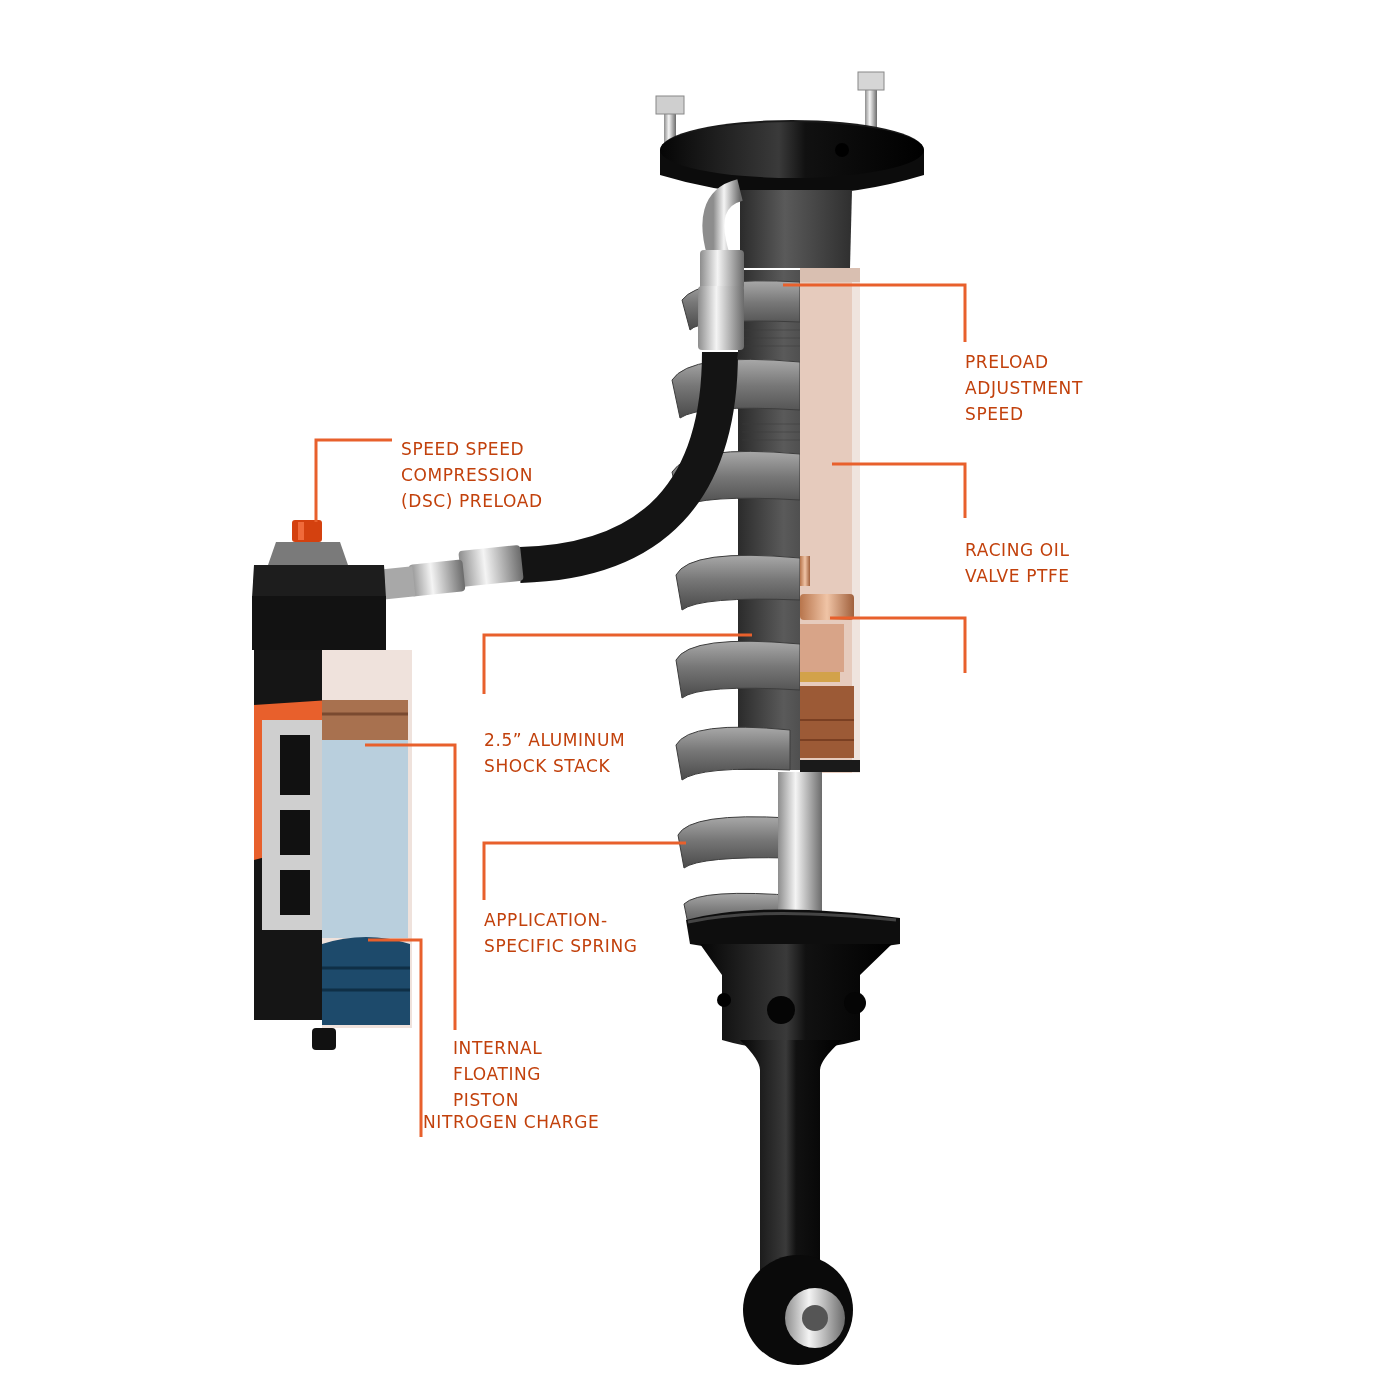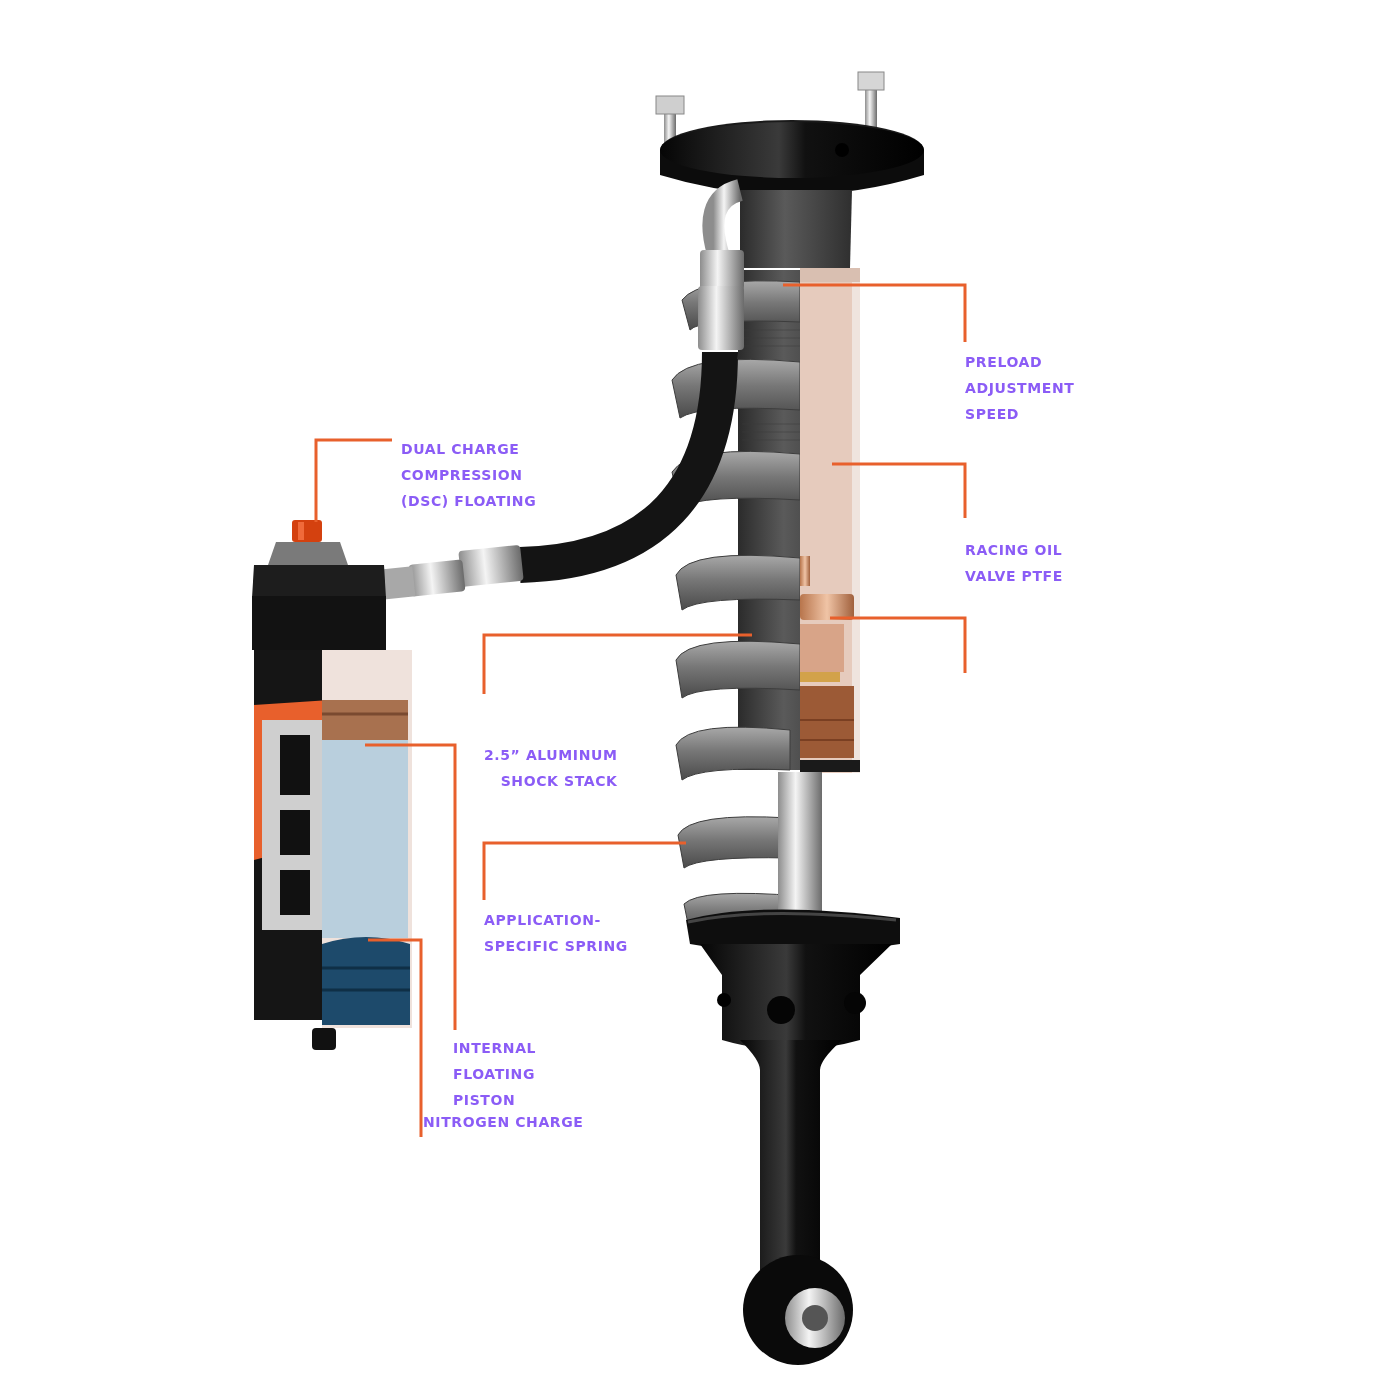--- a/index.html
+++ b/index.html
@@ -1,18 +1,18 @@
 <!DOCTYPE html>
 <html><head>
 <meta charset="utf-8">
 <style>
   html, body { margin:0; padding:0; background:#ffffff; }
   #stage { position:relative; width:1400px; height:1400px; background:#ffffff; overflow:hidden; font-family:"DejaVu Sans", "Liberation Sans", sans-serif; }
   svg.art { position:absolute; left:0; top:0; width:1400px; height:1400px; }
-  .label { position:absolute; font-weight:bold; font-size:14px; line-height:26px; color:#8b5cf6; letter-spacing:0.6px; white-space:nowrap; }
+  .label { position:absolute; font-weight:normal; font-size:17px; line-height:26px; color:#c2410c; letter-spacing:0.6px; white-space:nowrap; }
   .label span { display:block; }
 </style>
 </head>
 <body>
 
 <div id="stage">
 
   <svg class="art" viewBox="0 0 1400 1400">
     <defs>
       <linearGradient id="gSteel" x1="0" x2="1">
@@ -167,38 +167,38 @@
 
       <polyline points="686,843 484,843 484,900"></polyline>
 
       <polyline points="365,745 455,745 455,1030"></polyline>
 
       <polyline points="368,940 421,940 421,1137"></polyline>
     </g>
   </svg>
 
   <div class="label" style="left:401px; top:436px;">
-    <span>DUAL CHARGE</span>
+    <span>SPEED SPEED</span>
     <span>COMPRESSION</span>
-    <span>(DSC) FLOATING</span>
+    <span>(DSC) PRELOAD</span>
   </div>
 
   <div class="label" style="left:965px; top:349px;">
     <span>PRELOAD</span>
     <span>ADJUSTMENT</span>
     <span>SPEED</span>
   </div>
 
   <div class="label" style="left:965px; top:524px;margin-top:13px;">
     <span>RACING OIL</span>
     <span>VALVE PTFE</span>
   </div>
 
 
-  <div class="label" style="left:484px; top:742px;text-align:right;">
+  <div class="label" style="left:484px; top:727px;">
     <span>2.5” ALUMINUM</span>
     <span>SHOCK STACK</span>
   </div>
 
   <div class="label" style="left:484px; top:907px;">
     <span>APPLICATION-</span>
     <span>SPECIFIC SPRING</span>
   </div>
 
   <div class="label" style="left:453px; top:1035px;">

